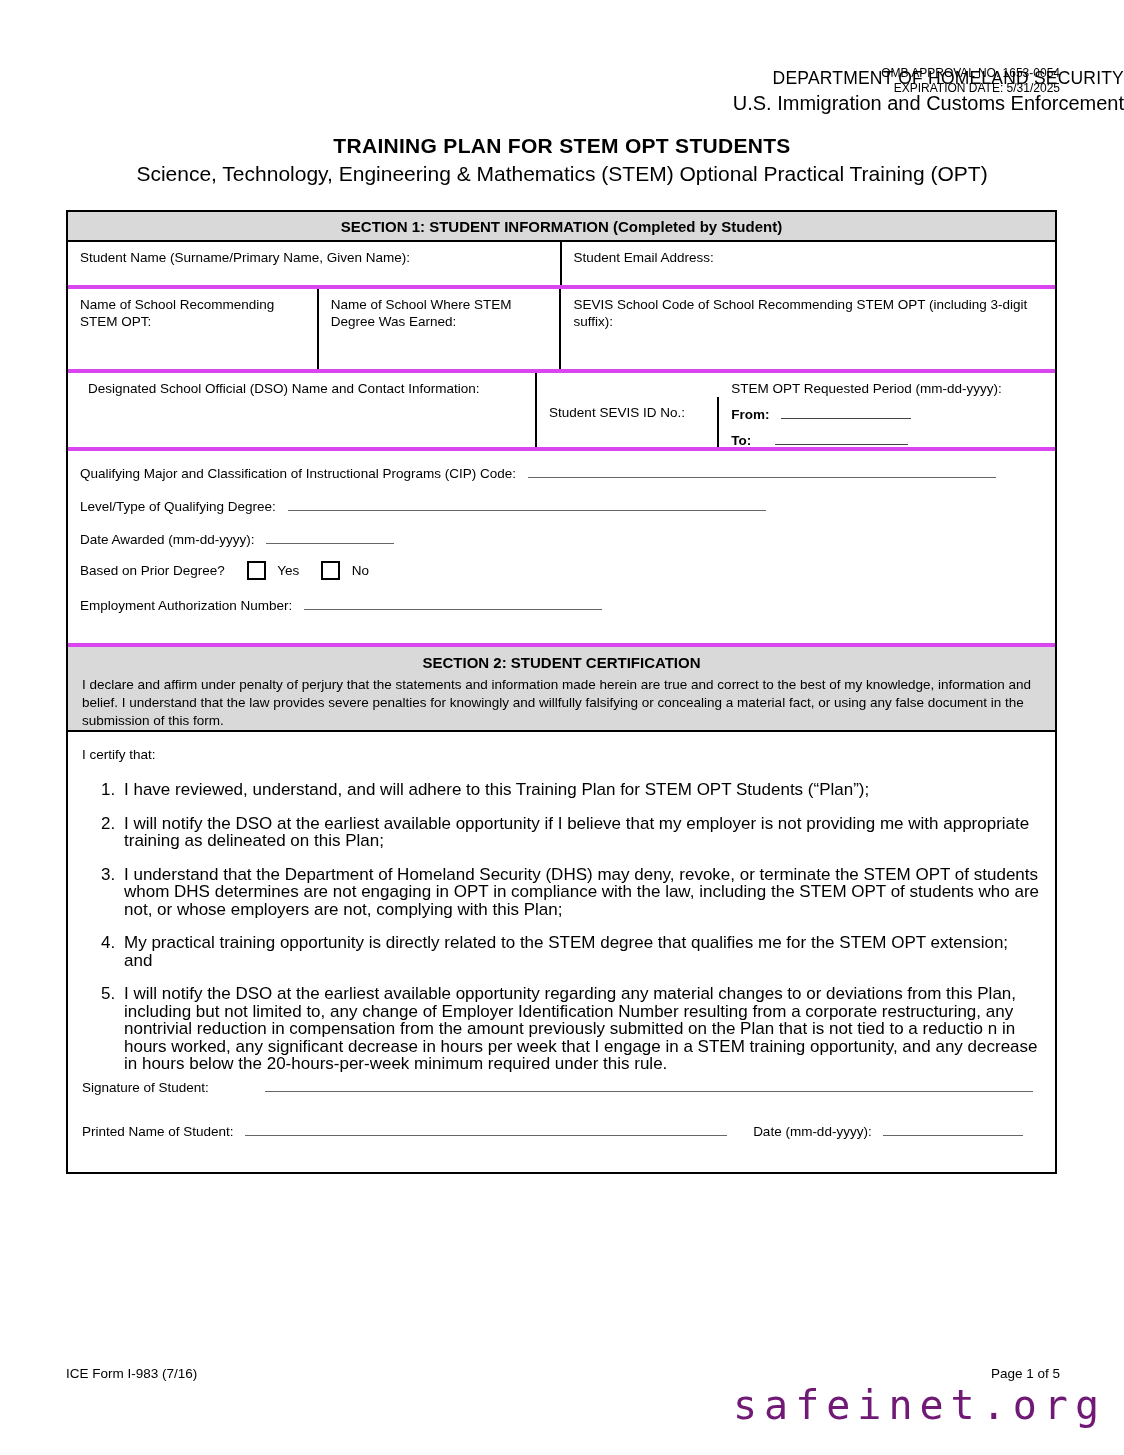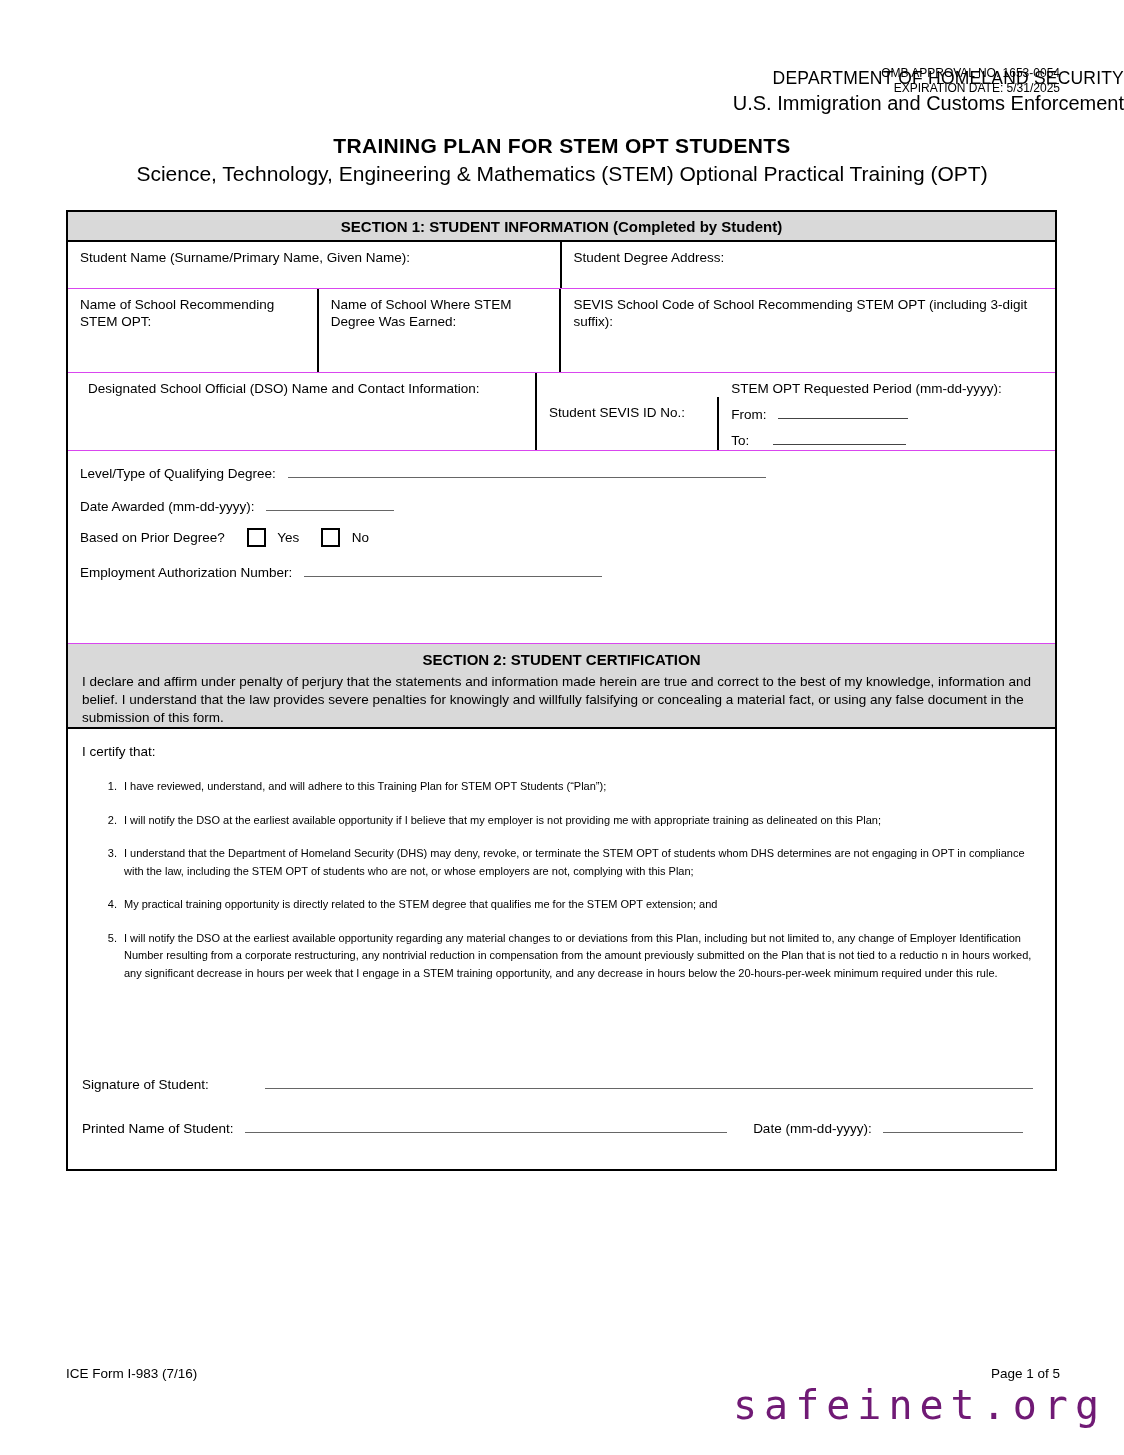--- a/index.html
+++ b/index.html
@@ -24,39 +24,39 @@
   }
   .hdr-title { position:absolute; top:134px; left:0; width:1124px; text-align:center; font-size:21px; font-weight:bold; letter-spacing:0.3px; }
   .hdr-subtitle { position:absolute; top:162px; left:0; width:1124px; text-align:center; font-size:21px; }
 
   
   .ftable {
     position:absolute; left:66px; top:210px; width:991px;
     border:2px solid #000;
     font-size:13.5px;
   }
-  .frow { display:flex; border-bottom:1px solid #d946ef; }
+  .frow { display:flex; border-bottom:4px solid #d946ef; }
   .frow:last-child { border-bottom:none; }
   .fcell { border-right:2px solid #000; padding:7px 10px 6px 12px; line-height:17px; }
   .fcell:last-child { border-right:none; }
   .sec-head {
     background:#d9d9d9;
     text-align:center; font-weight:bold; font-size:15px;
     padding:6px 4px; height:30px;
     border-bottom:2px solid #000;
   }
   .h-row1 { height:47px; }
   .h-row2 { height:84px; }
   .h-row3 { height:78px;padding-left:8px; }
 
   .w-r1c1 { width:50%; } .w-r1c2 { width:50%; }
   .w-r2c1 { width:25.4%; } .w-r2c2 { width:24.6%; } .w-r2c3 { width:50%; }
   .w-r3c1 { width:47.1%; } .w-r3c2 { width:18.6%;margin-top:24px; } .w-r3c3 { width:34.3%; }
 
-  .period-line { margin-top:7px; }
+  .period-line { margin-top:7px;font-weight:bold; }
   .period-line .lbl { display:inline-block; }
 
   
   .fill {
     display:inline-block;
     border-bottom:1px solid #666;
     height:15px;
     vertical-align:baseline;
     margin-left:8px;
   }
@@ -82,21 +82,21 @@
     height:85px;
   }
   .sec2-title { text-align:center; font-weight:bold; font-size:15px; margin-bottom:5px; }
   .sec2-decl { font-size:13.5px; line-height:18px; }
 
   .cert-body { padding:15px 14px 0 14px; height:440px; position:relative; }
   .certify-intro { font-size:13.5px; }
   ol.cert-list {
     margin:19px 0 0 0;
     padding-left:38px;
-    font-size:11px;
+    font-size:17px;
   }
   ol.cert-list li {
     margin-bottom:16px;
     line-height:17.5px;
     padding-left:4px;
   }
 
   .sig-row { position:absolute; left:14px; right:14px; white-space:nowrap; }
   .sig-row1 { top:345px; }
   .sig-row2 { top:389px; }
@@ -128,21 +128,21 @@
 
   <div class="ftable">
 
     <div class="sec-head">SECTION 1: STUDENT INFORMATION (Completed by Student)</div>
 
     <div class="frow h-row1">
       <div class="fcell w-r1c1">
         <span>Student Name (Surname/Primary Name, Given Name):</span>
       </div>
       <div class="fcell w-r1c2">
-        <span>Student Degree Address:</span>
+        <span>Student Email Address:</span>
       </div>
     </div>
 
     <div class="frow h-row2">
       <div class="fcell w-r2c1">
         <span>Name of School Recommending STEM OPT:</span>
       </div>
       <div class="fcell w-r2c2">
         <span>Name of School Where STEM Degree Was Earned:</span>
       </div>
@@ -166,20 +166,24 @@
         </div>
         <div class="period-line">
           <span class="lbl">To:</span>
           <span class="fill dark" style="width:133px; margin-left:20px;"></span>
         </div>
       </div>
     </div>
 
     <div class="frow">
       <div class="qual-block" style="width:100%;">
+        <div class="qual-row">
+          <span>Qualifying Major and Classification of Instructional Programs (CIP) Code:</span>
+          <span class="fill" style="width:468px;"></span>
+        </div>
         <div class="qual-row">
           <span>Level/Type of Qualifying Degree:</span>
           <span class="fill" style="width:478px;"></span>
         </div>
         <div class="qual-row">
           <span>Date Awarded (mm-dd-yyyy):</span>
           <span class="fill" style="width:128px;"></span>
         </div>
         <div class="qual-row">
           <span>Based on Prior Degree?</span>

